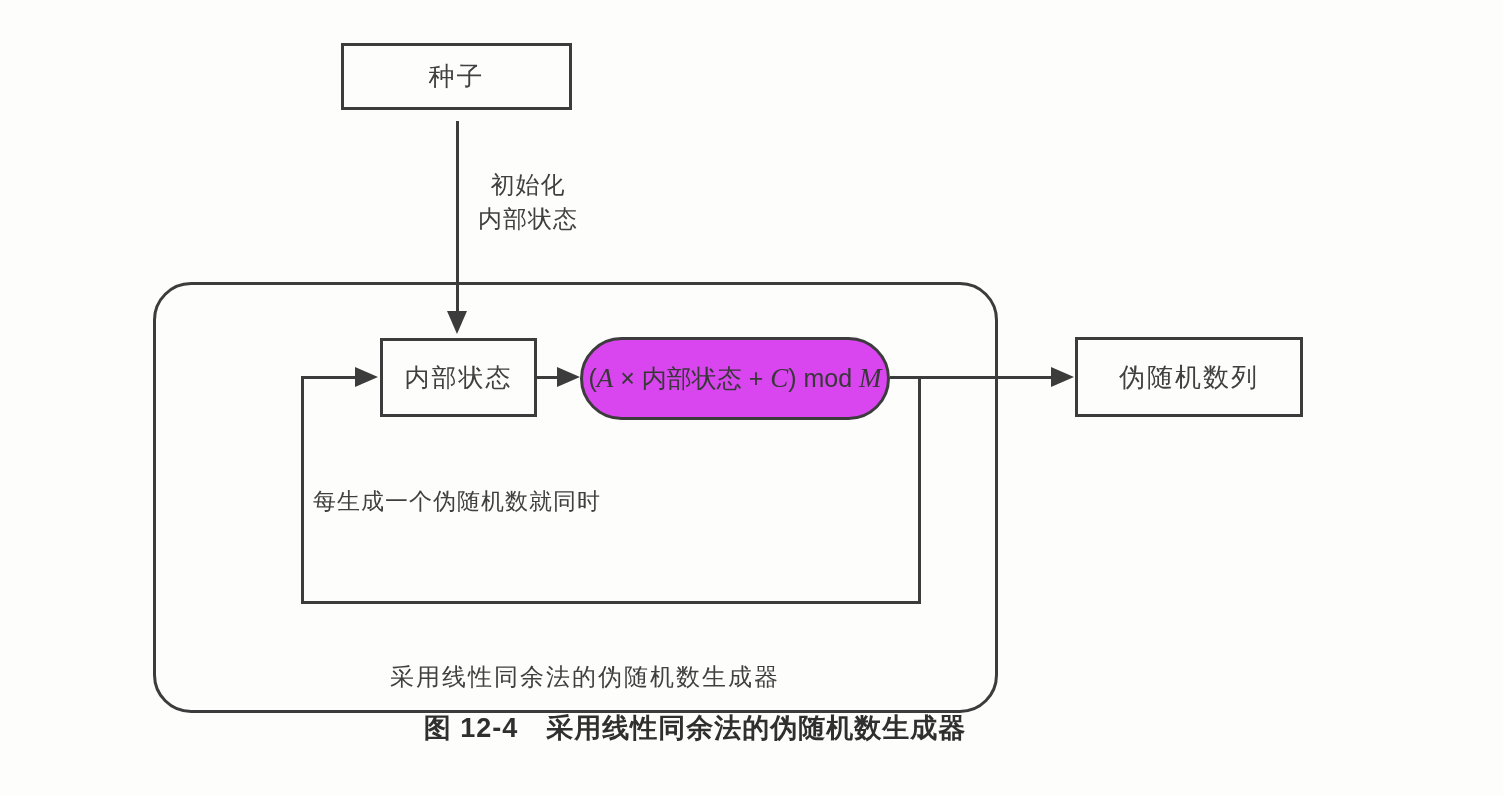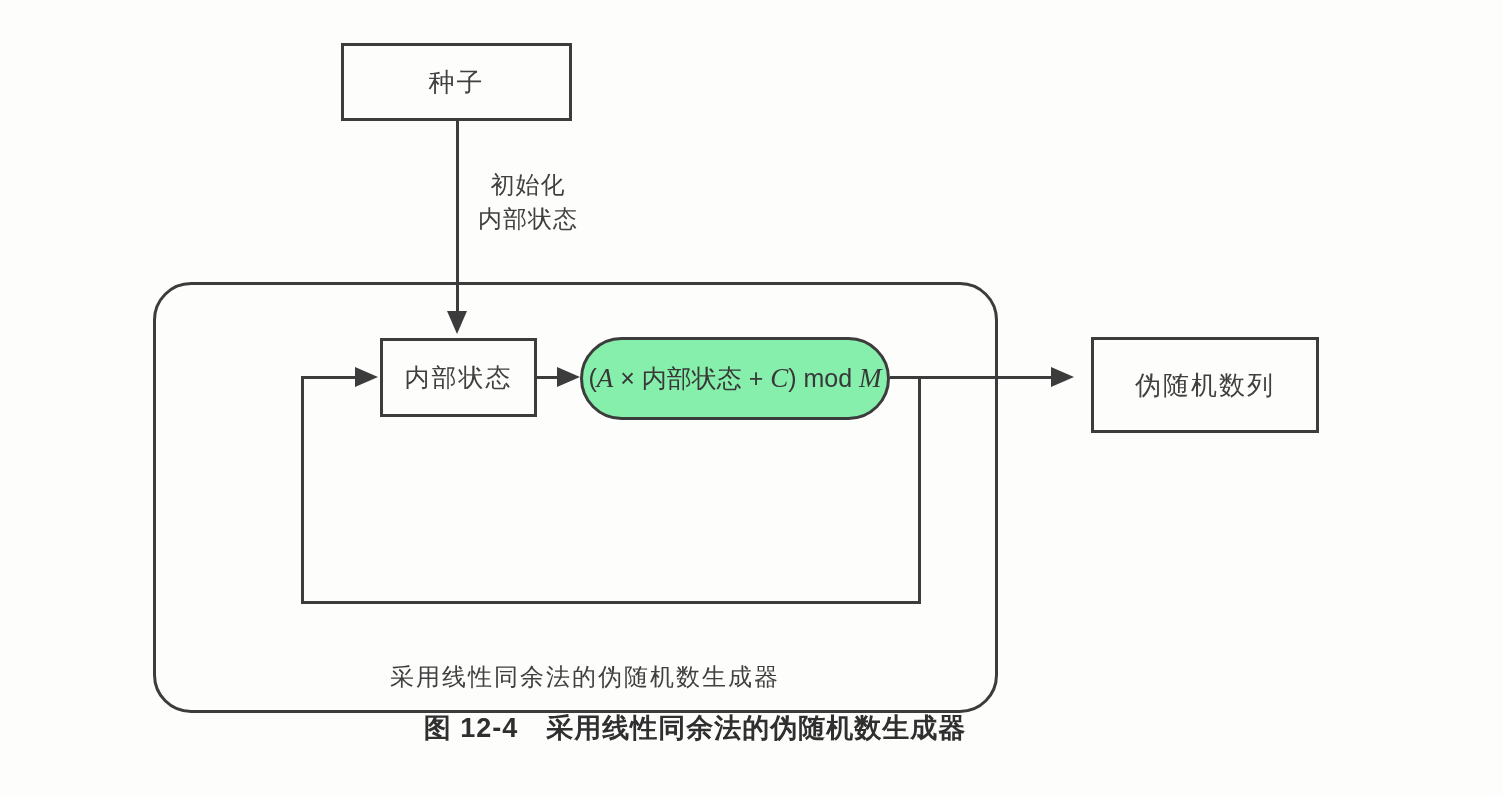--- a/index.html
+++ b/index.html
@@ -18,38 +18,38 @@
   }
   .canvas * { box-sizing:border-box; }
 
   .box {
     position:absolute;
     border:3px solid var(--line);
     background:transparent;
     display:flex; align-items:center; justify-content:center;
     font-size:26px; letter-spacing:2px; color:var(--text);
   }
-  .seed-box      { left:341px; top:43px;  width:231px; height:78px; }
+  .seed-box      { left:341px; top:43px;  width:231px; height:67px; }
   .state-box     { left:380px; top:338px; width:157px; height:79px; background:#fdfdfc; font-size:25px; }
-  .output-box    { left:1075px; top:337px; width:228px; height:96px;margin-left:16px; }
+  .output-box    { left:1075px; top:337px; width:228px; height:80px; }
 
   .gen-container {
     position:absolute;
     left:153px; top:282px; width:845px; height:431px;
     border:3px solid var(--line);
     border-radius:38px;
     background:transparent;
   }
 
   .pill {
     position:absolute;
     left:580px; top:337px; width:310px; height:83px;
     border:3px solid var(--line);
     border-radius:42px;
-    background:#86efac;
+    background:#d946ef;
     display:flex; align-items:center; justify-content:center;
     font-size:25px; color:#383838;
     z-index:3;
   }
   .pill-text { white-space:pre; }
   .mvar {
     font-family:"Liberation Serif", "DejaVu Serif", serif;
     font-style:italic;
     font-size:27px;
   }
@@ -127,20 +127,21 @@
     <span>伪随机数列</span>
   </div>
 
   <div class="vline" style="left:918px; top:378px; width:3px; height:226px;"></div>
   <div class="hline" style="left:301px; top:601px; width:620px; height:3px;"></div>
   <div class="vline" style="left:301px; top:377px; width:3px; height:227px;"></div>
   <div class="hline" style="left:301px; top:376px; width:55px; height:3px;"></div>
   <div class="ah ah-right" style="left:355px; top:367px;"></div>
 
   <div class="feedback-note">
+    <div>每生成一个伪随机数就同时</div>
   </div>
 
   <div class="container-label">采用线性同余法的伪随机数生成器</div>
 
   <div class="caption">
     <span>图 12-4</span>
     <span>采用线性同余法的伪随机数生成器</span>
   </div>
 
 </div>

